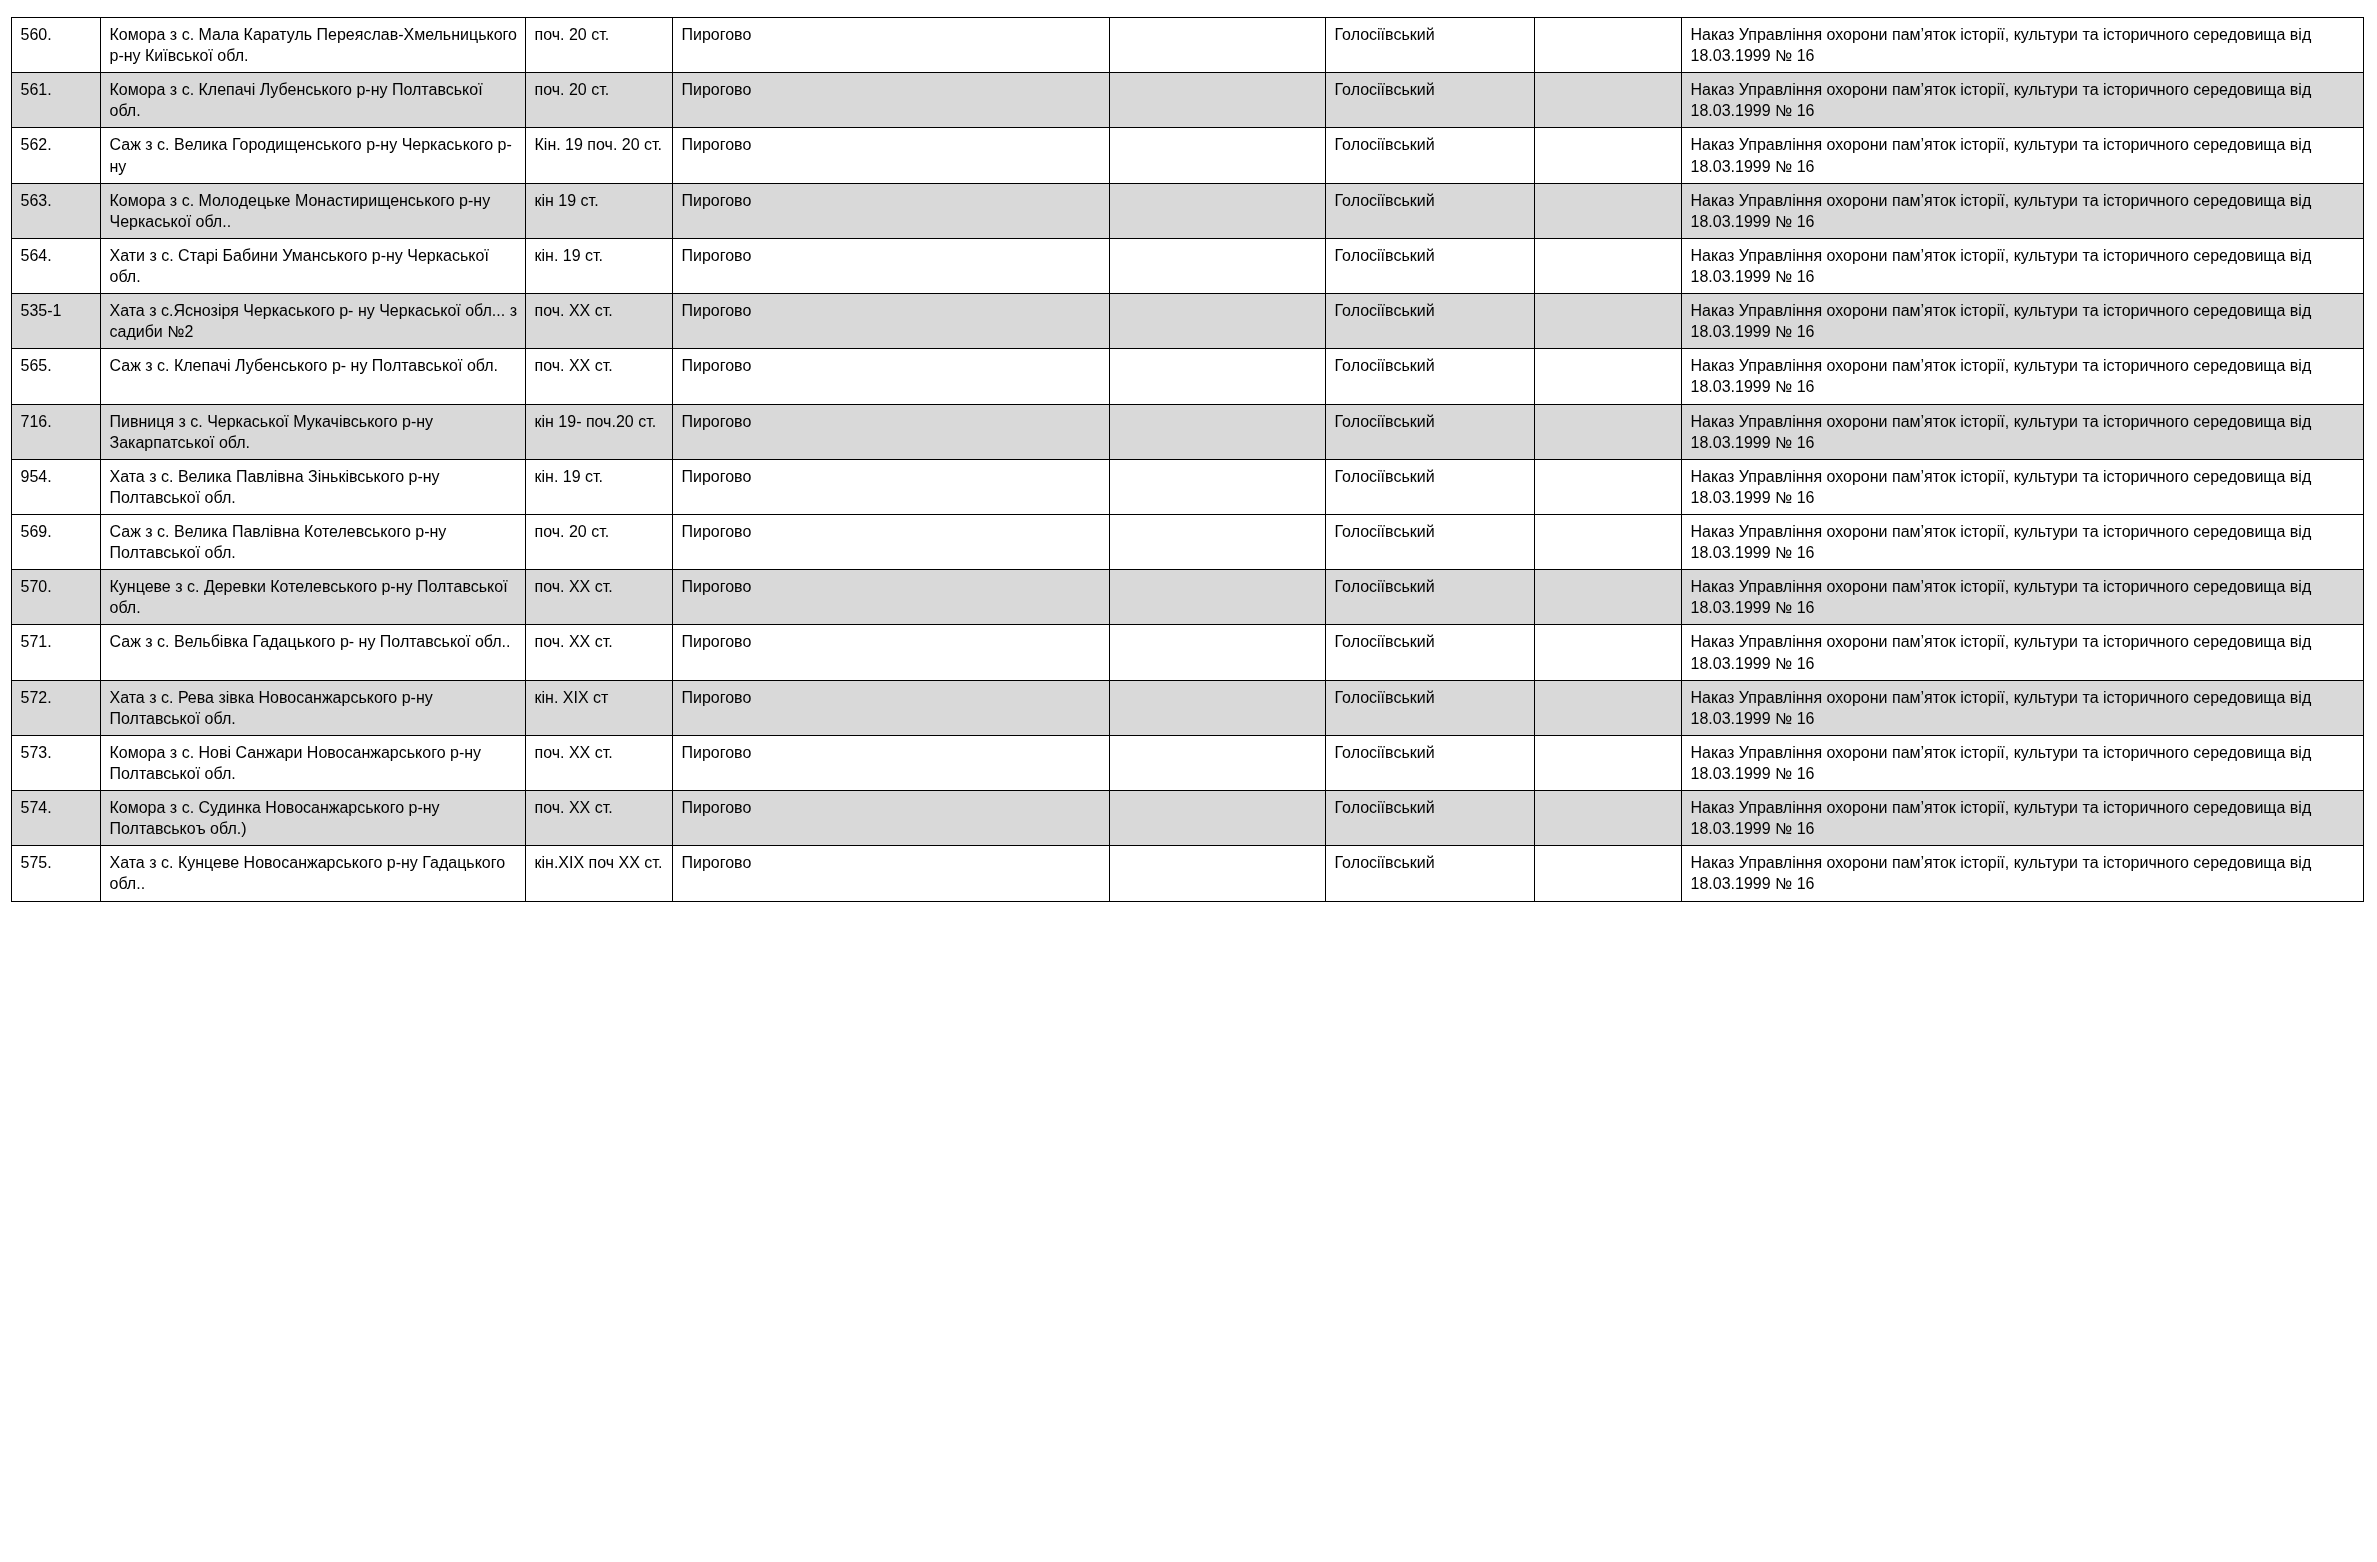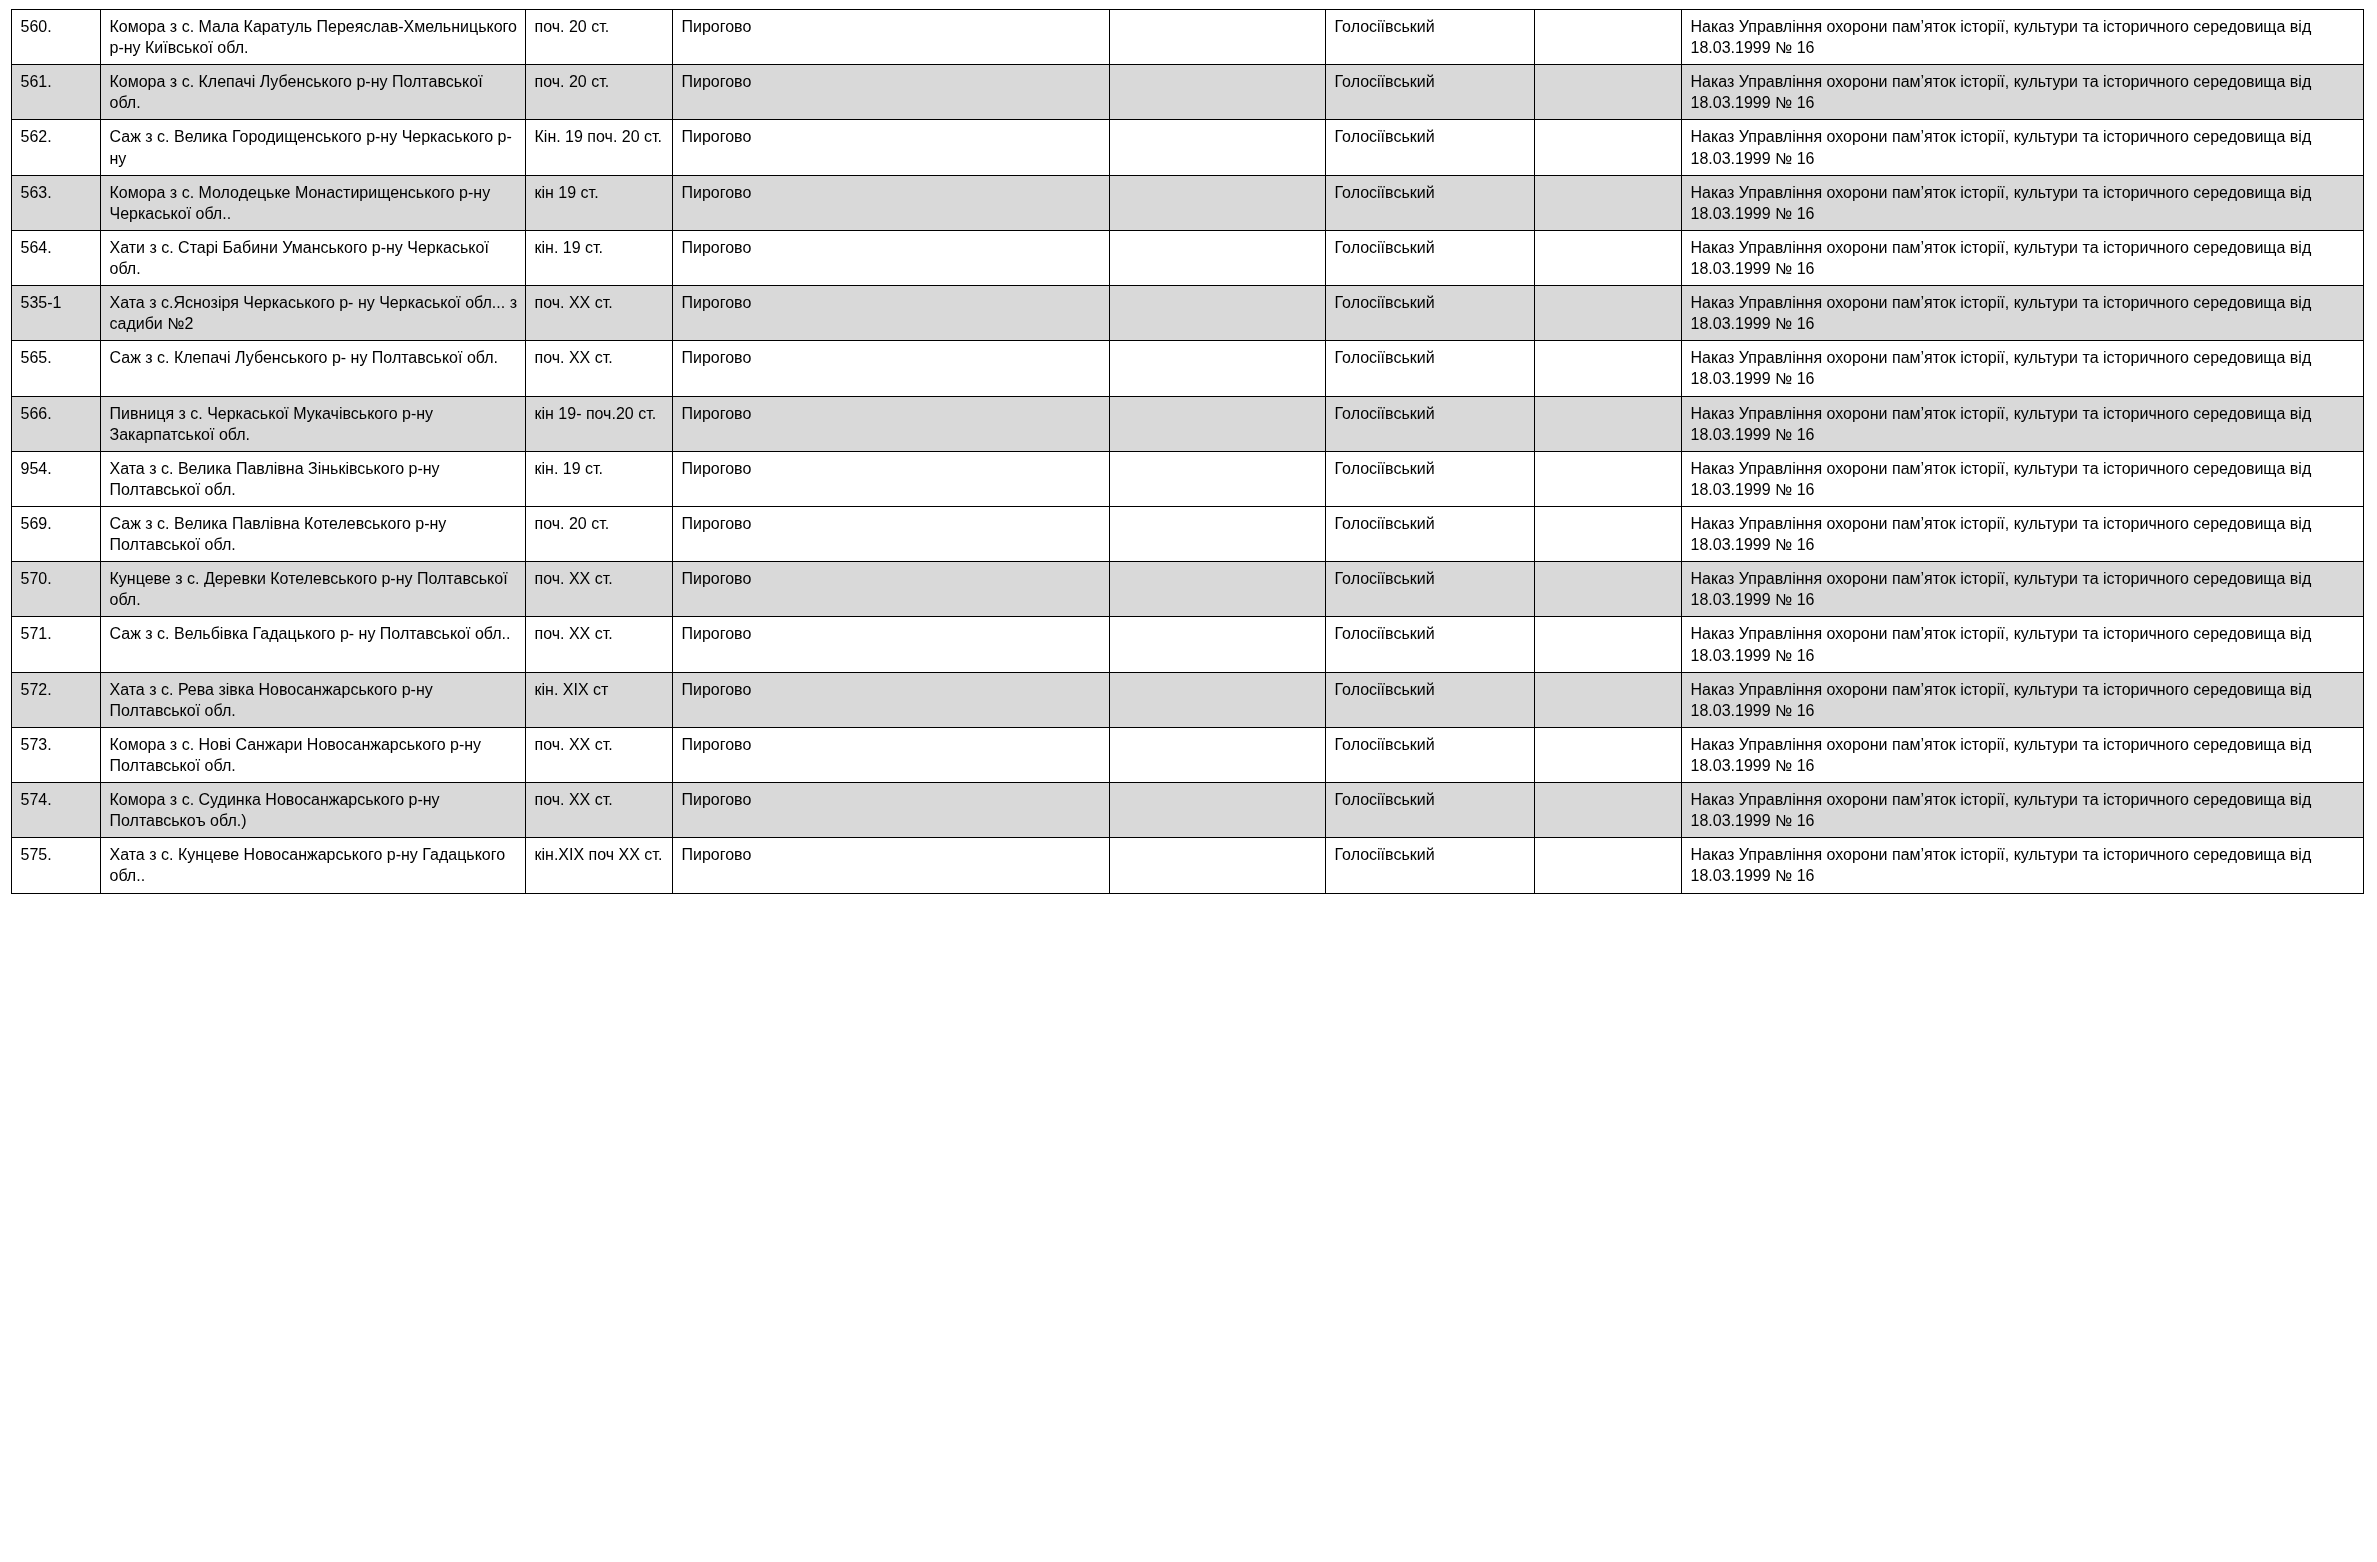--- a/index.html
+++ b/index.html
@@ -16,21 +16,21 @@
     min-height: 1562px;
     box-sizing: border-box;
     padding: 0 0 0 0;
     background: #ffffff;
   }
   table.registry {
     border-collapse: collapse;
     table-layout: fixed;
     width: 2352px;
     margin-left: 10.5px;
-    margin-top: 9px;
+    margin-top: 17px;
   }
   table.registry td {
     border: 1.5px solid #000000;
     vertical-align: top;
     padding: 6px 7.5px 6px 9px;
     font-size: 16px;
     line-height: 1.32;
     color: #000000;
     word-wrap: break-word;
     overflow-wrap: break-word;
@@ -139,21 +139,21 @@
           <td class="num">565.</td>
           <td>Саж з с. Клепачі Лубенського р- ну Полтавської обл.</td>
           <td>поч. ХХ ст.</td>
           <td>Пирогово</td>
           <td class="empty"></td>
           <td>Голосіївський</td>
           <td class="empty"></td>
           <td>Наказ Управління охорони пам’яток історії, культури та історичного середовища від 18.03.1999 № 16</td>
         </tr>
         <tr class="shaded">
-          <td class="num">566.</td>
+          <td class="num">716.</td>
           <td>Пивниця з с. Черкаської Мукачівського р-ну Закарпатської обл.</td>
           <td>кін 19- поч.20 ст.</td>
           <td>Пирогово</td>
           <td class="empty"></td>
           <td>Голосіївський</td>
           <td class="empty"></td>
           <td>Наказ Управління охорони пам’яток історії, культури та історичного середовища від 18.03.1999 № 16</td>
         </tr>
         <tr class="plain">
           <td class="num">954.</td>

